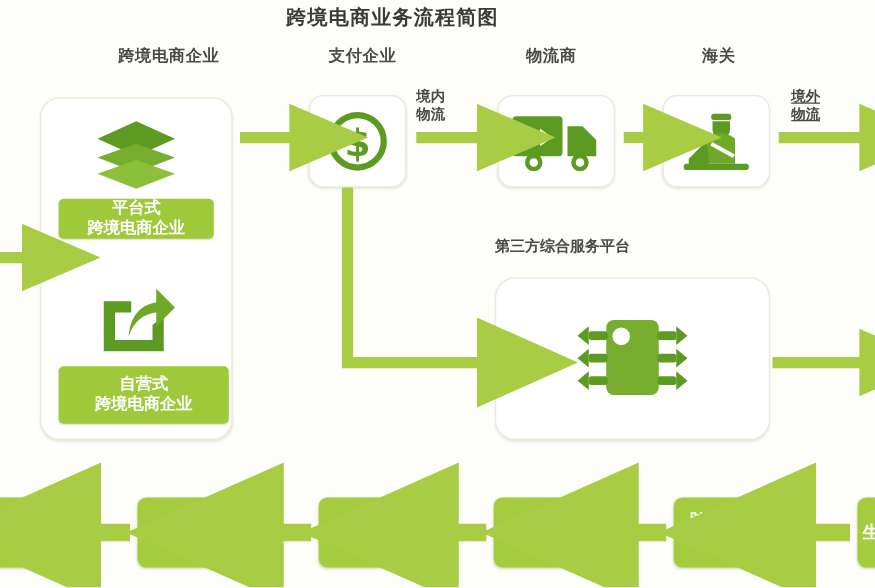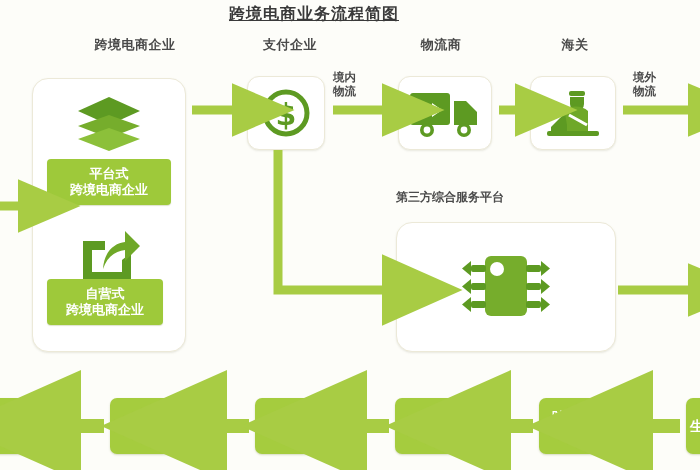--- a/index.html
+++ b/index.html
@@ -8,21 +8,21 @@
     background:#fdfdf9;
     font-family:"DejaVu Sans","Liberation Sans",sans-serif;
     position:relative;
   }
   .stage{position:absolute;left:0;top:0;width:700px;height:470px;}
   .abs{position:absolute;}
 
   
   #title{
     left:0;top:4px;width:628px;text-align:center;
-    font-size:16px;font-weight:bold;color:#3a3a3a;letter-spacing:1px;text-decoration:underline;
+    font-size:16px;font-weight:bold;color:#3a3a3a;letter-spacing:1px;
   }
   .col-head{
     font-size:13px;font-weight:bold;color:#4a4a4a;text-align:center;
     letter-spacing:0.5px;
   }
 
   
   .card{
     background:#ffffff;
     border:1px solid #ece9d8;
@@ -80,35 +80,35 @@
   <div class="abs card bigcard" style="left:32px;top:78px;width:152px;height:272px;">
 
     <div class="abs icon" style="left:43px;top:16px;">
       <svg width="66" height="58" viewBox="0 0 66 58">
         <polygon points="33,2 64,16 33,30 2,16" fill="#5d9a22"></polygon>
         <polygon points="33,20 64,31 33,43 2,31" fill="#76ad2c"></polygon>
         <polygon points="33,33 64,44 33,56 2,44" fill="#8cc03a"></polygon>
       </svg>
     </div>
 
-    <div class="abs chip" style="left:14px;top:80px;width:124px;height:46px;">
+    <div class="abs chip" style="left:14px;top:80px;width:124px;height:32px;">
       <div>
         <span>平台式</span>
         <span>跨境电商企业</span>
       </div>
     </div>
 
     <div class="abs icon" style="left:44px;top:148px;">
       <svg width="64" height="56" viewBox="0 0 64 56">
         <path d="M6 14 h22 v9 H15 v22 h30 V33 l9,-7 v28 H6 Z" fill="#5d9a22"></path>
         <path d="M26 42 C27,24 38,16 48,15 L48,4 L63,19 L48,34 L48,23 C38,24 30,30 26,42 Z" fill="#6fa828"></path>
       </svg>
     </div>
 
-    <div class="abs chip" style="left:14px;top:200px;width:116px;height:46px;align-items:center;">
+    <div class="abs chip" style="left:14px;top:214px;width:136px;height:46px;align-items:center;">
       <div>
         <span>自营式</span>
         <span>跨境电商企业</span>
       </div>
     </div>
   </div>
 
   <div class="abs card" style="left:247px;top:76px;width:76px;height:72px;">
     <div class="abs icon" style="left:14px;top:10px;">
       <svg width="48" height="52" viewBox="0 0 48 52">
@@ -143,21 +143,21 @@
         <rect x="26" y="4" width="16" height="5" rx="2" fill="#5d9a22"></rect>
         <path d="M27 10 h14 v7 a7,7 0 0,1 -14,0 z" fill="#5d9a22"></path>
         <path d="M22 22 C30,18 40,19 45,24 L45,44 L22,44 Z" fill="#6fa828"></path>
         <path d="M22 26 L8,40 L8,46 L24,46 L24,38 Z" fill="#5d9a22"></path>
         <rect x="4" y="44" width="52" height="5" rx="2" fill="#5d9a22"></rect>
         <path d="M26 28 L44 38" stroke="#ffffff" stroke-width="3" fill="none"></path>
       </svg>
     </div>
   </div>
 
-  <div class="abs sidelabel" style="left:633px;top:70px;width:42px;">
+  <div class="abs sidelabel" style="left:633px;top:70px;width:42px;text-decoration:underline;">
     <div>境外</div>
     <div>物流</div>
   </div>
 
   <div class="abs sidelabel" style="left:396px;top:190px;width:220px;font-size:12px;">第三方综合服务平台</div>
 
   <div class="abs card bigcard" style="left:396px;top:222px;width:218px;height:128px;">
     <div class="abs icon" style="left:58px;top:27px;">
       <svg width="102" height="76" viewBox="0 0 102 76">
         <rect x="30" y="6" width="42" height="60" rx="6" fill="#76ad2c"></rect>

